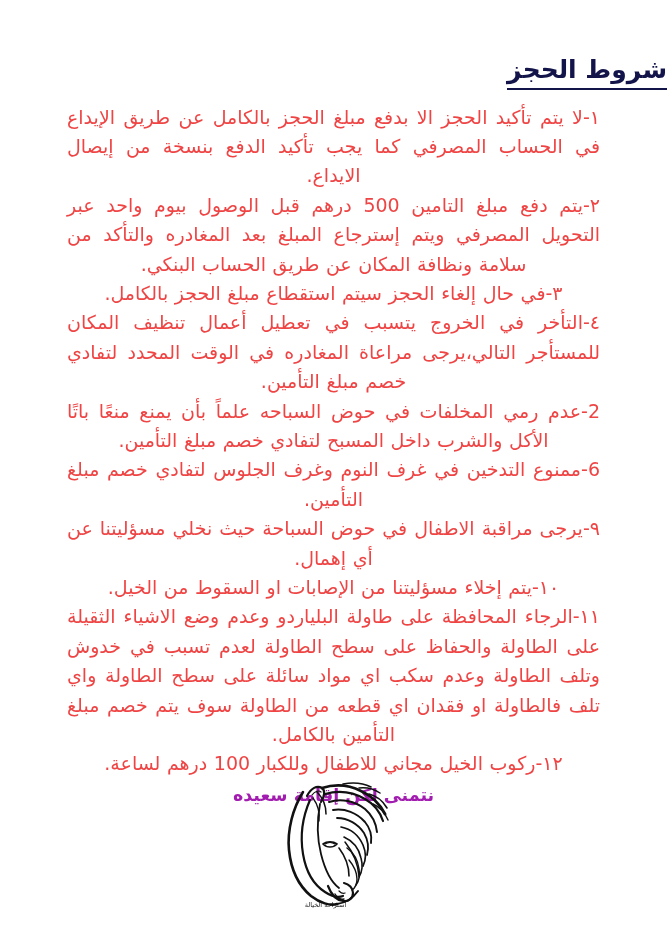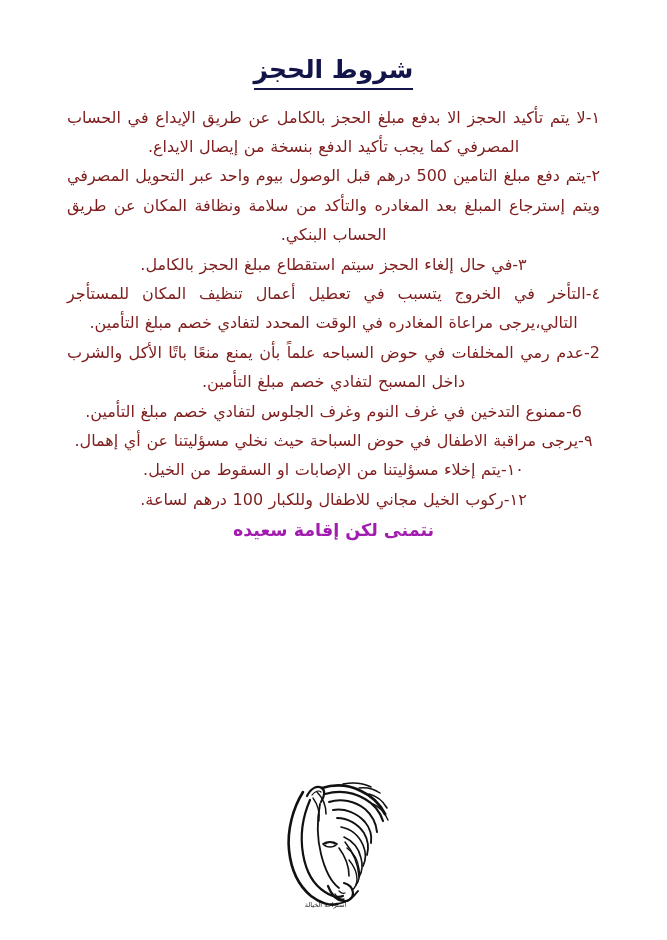--- a/index.html
+++ b/index.html
@@ -20,21 +20,20 @@
     width: 667px;
     height: 940px;
     box-sizing: border-box;
     padding: 0;
     position: relative;
     background: #ffffff;
   }
 
   
   .doc-title {
-    text-align: center;
     font-size: 25px;
     font-weight: bold;
     color: #13144a;
     letter-spacing: 0px;
     margin: 0;
     padding-top: 56px;
     line-height: 1.1;
     direction: rtl;
   }
   .doc-title .title-inner {
@@ -50,23 +49,23 @@
     list-style: none;
     direction: rtl;
     text-align: justify;
     text-align-last: center;
     padding-right: 67px;
     padding-left: 67px;
     margin-top: 13px;
     color: #16163c;
   }
   .terms li {
-    font-size: 16px;
+    font-size: 19px;
     line-height: 29.4px;
-    color: #7f1d1d;
+    color: #ef4444;
     direction: rtl;
     text-align: justify;
     text-align-last: center;
     margin: 0;
     padding: 0;
     word-spacing: 0.5px;
   }
 
   
   .closing {
@@ -120,20 +119,21 @@
 
   <ul class="terms">
     <li>١-لا يتم تأكيد الحجز الا بدفع مبلغ الحجز بالكامل عن طريق الإيداع في الحساب المصرفي كما يجب تأكيد الدفع بنسخة من إيصال الايداع.</li>
     <li>٢-يتم دفع مبلغ التامين 500 درهم قبل الوصول بيوم واحد عبر التحويل المصرفي ويتم إسترجاع المبلغ بعد المغادره والتأكد من سلامة ونظافة المكان عن طريق الحساب البنكي.</li>
     <li>٣-في حال إلغاء الحجز سيتم استقطاع مبلغ الحجز بالكامل.</li>
     <li>٤-التأخر في الخروج يتسبب في تعطيل أعمال تنظيف المكان للمستأجر التالي،يرجى مراعاة المغادره في الوقت المحدد لتفادي خصم مبلغ التأمين.</li>
     <li>2-عدم رمي المخلفات في حوض السباحه علماً بأن يمنع منعًا باتًا الأكل والشرب داخل المسبح لتفادي خصم مبلغ التأمين.</li>
     <li>6-ممنوع التدخين في غرف النوم وغرف الجلوس لتفادي خصم مبلغ التأمين.</li>
     <li>٩-يرجى مراقبة الاطفال في حوض السباحة حيث نخلي مسؤليتنا عن أي إهمال.</li>
     <li>١٠-يتم إخلاء مسؤليتنا من الإصابات او السقوط من الخيل.</li>
+    <li>١١-الرجاء المحافظة على طاولة البلياردو وعدم وضع الاشياء الثقيلة على الطاولة والحفاظ على سطح الطاولة لعدم تسبب في خدوش  وتلف الطاولة وعدم سكب اي مواد سائلة على سطح الطاولة واي تلف فالطاولة او فقدان اي قطعه من الطاولة سوف يتم خصم مبلغ التأمين بالكامل.</li>
     <li>١٢-ركوب الخيل مجاني للاطفال وللكبار 100 درهم لساعة.</li>
   </ul>
 
   <div class="closing">نتمنى لكن إقامة سعيده</div>
 
   <div class="logo-wrap">
     <div class="logo-box">
       <svg viewBox="0 0 122 138" xmlns="http://www.w3.org/2000/svg" aria-hidden="true">
         <g fill="none" stroke="#111111" stroke-linecap="round" stroke-linejoin="round">
 

